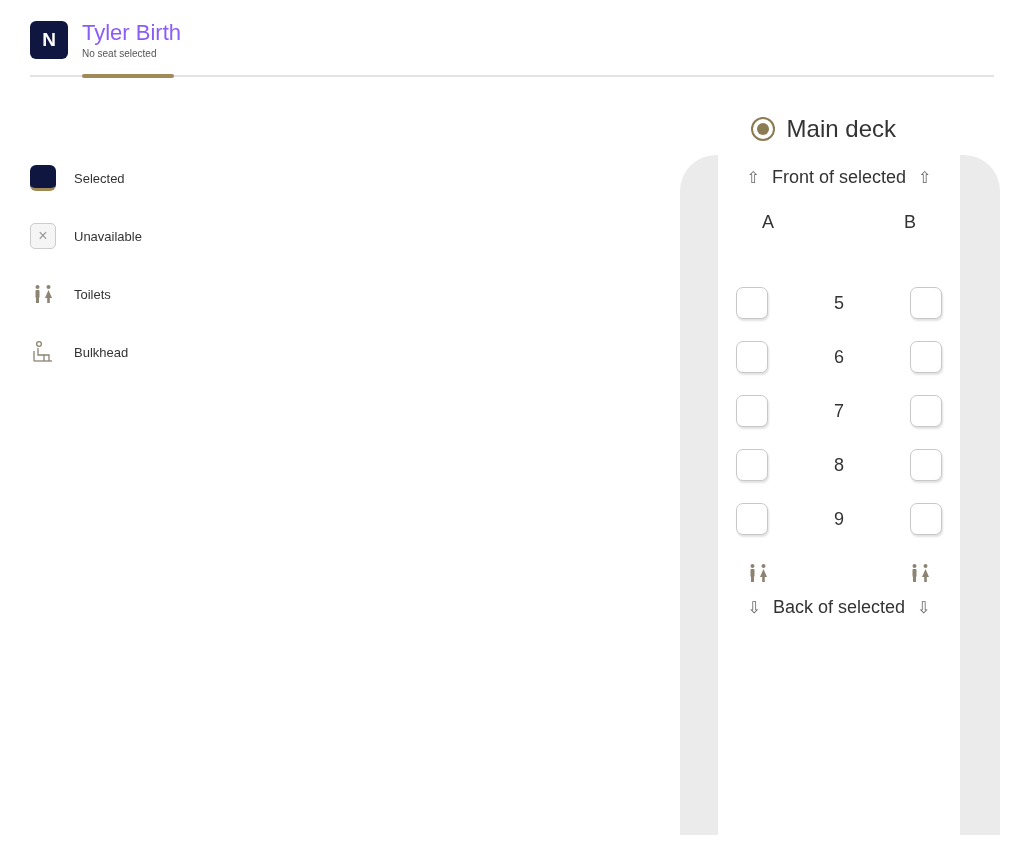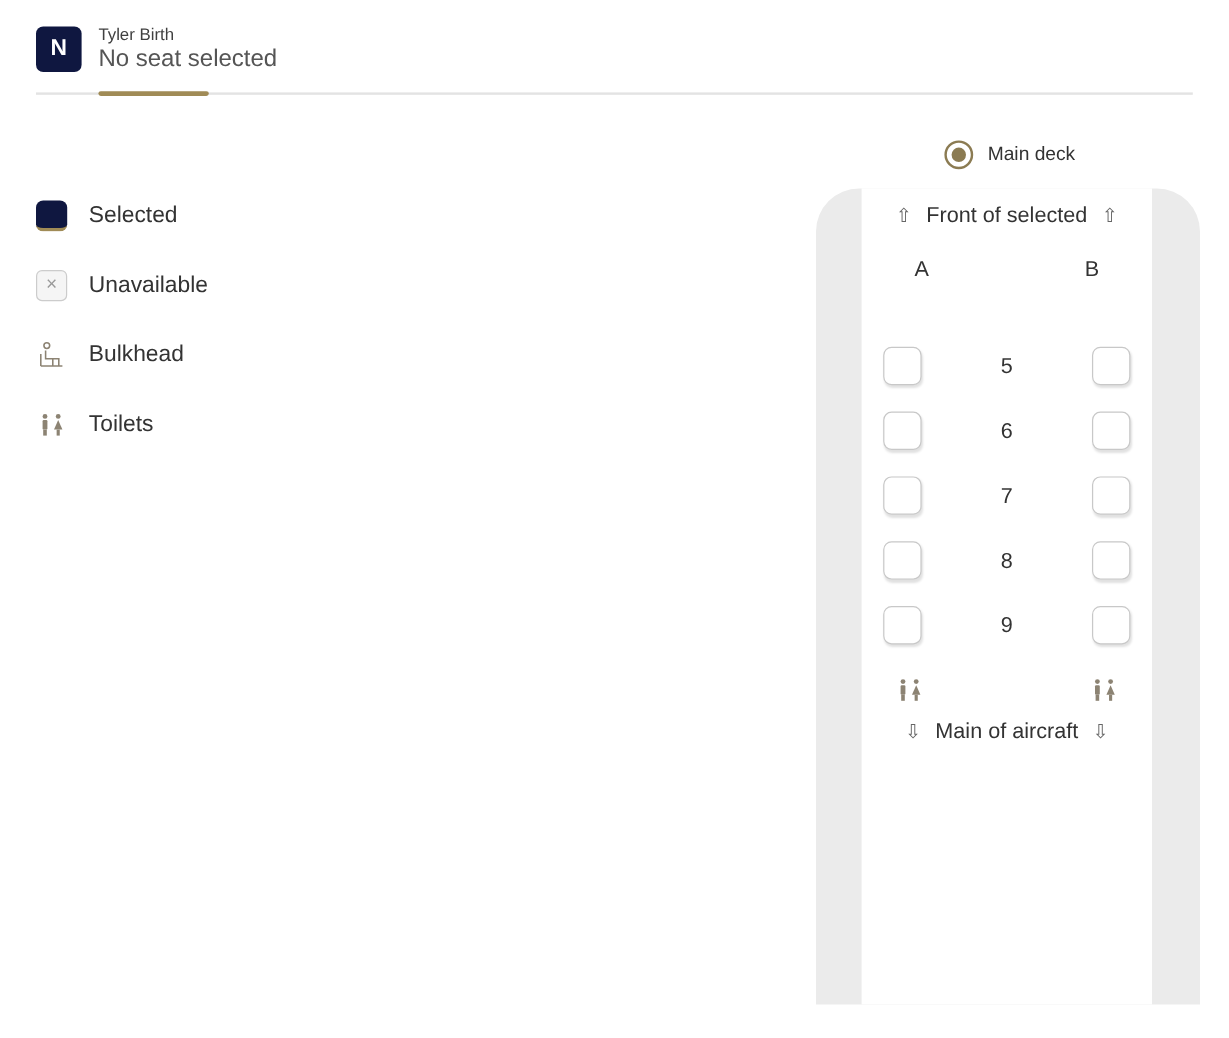--- a/index.html
+++ b/index.html
@@ -21,43 +21,43 @@
     padding-bottom: 16px;
   }
   .avatar {
     width: 38px; height: 38px;
     background: #0f1740;
     color: #fff;
     border-radius: 6px;
     display: flex; align-items: center; justify-content: center;
     font-weight: 600; font-size: 19px;
   }
-  .passenger-name { font-size: 14px; font-weight: 500; color: #404040; }
-  .passenger-sub { font-size: 20px; color: #555; margin-top: 2px; }
+  .passenger-name { font-size: 22px; font-weight: 500; color: #8b5cf6; }
+  .passenger-sub { font-size: 10px; color: #555; margin-top: 2px; }
   .divider {
     border-top: 2px solid #e3e3e3;
     position: relative;
   }
   .divider .active-tab-marker {
     position: absolute; top: -3px; left: 52px; width: 92px; height: 4px;
     background: #a08b56; border-radius: 2px;
   }
 
   .content { display: flex; height: 760px; }
 
   
   .legend {
     width: 400px;
     padding-top: 88px;
   }
   .legend-row {
     display: flex; align-items: center; gap: 18px;
     margin-bottom: 32px;
   }
-  .legend-label { font-size: 19px; color: #333; }
+  .legend-label { font-size: 13px; color: #333; }
   .swatch-selected {
     width: 26px; height: 26px; border-radius: 6px;
     background: #0f1740;
     border-bottom: 3px solid #a08b56;
   }
   .swatch-unavailable {
     width: 26px; height: 26px; border-radius: 5px;
     background: #f5f5f5;
     border: 1px solid #ccc;
     display: flex; align-items: center; justify-content: center;
@@ -84,21 +84,21 @@
   .deck-select {
     display: flex; align-items: center; gap: 12px;
     position: absolute; right: 98px; top: 38px;
   }
   .radio-outer {
     width: 24px; height: 24px; border-radius: 50%;
     border: 2px solid #8b7b52;
     display:flex; align-items:center; justify-content:center;
   }
   .radio-inner { width: 12px; height:12px; border-radius:50%; background:#8b7b52; }
-  .deck-label { font-size: 16px; color: #333; }
+  .deck-label { font-size: 24px; color: #333; }
 
   .fuselage {
     position:absolute; right: -6px; top: 78px;
     width: 320px; height: 680px;
     background: #ebebeb;
     border-radius: 36px 36px 0 0;
   }
   .cabin {
     position:absolute; left: 38px; right: 40px; top: 0; bottom:0;
     background:#fff;
@@ -153,50 +153,50 @@
   <div class="content">
 
     <div class="legend">
       <div class="legend-row">
         <div class="swatch-selected"></div>
         <div class="legend-label">Selected</div>
       </div>
       <div class="legend-row">
         <div class="swatch-unavailable">×</div>
         <div class="legend-label">Unavailable</div>
-      </div>
-      <div class="legend-row">
-        <div class="icon-holder">
-          <svg class="bulkhead-svg" viewBox="0 0 26 26">
-            <circle cx="9" cy="5" r="2.4"></circle>
-            <path d="M8 9 L8 16 L14 16 L14 22"></path>
-            <path d="M4 22 L4 12"></path>
-            <path d="M14 16 L19 16 L19 22"></path>
-            <path d="M4 22 L22 22"></path>
-          </svg>
-        </div>
-        <div class="legend-label">Bulkhead</div>
       </div>
       <div class="legend-row">
         <div class="icon-holder">
           <div class="toilet-icon">
             <svg viewBox="0 0 9 20">
                 <circle class="fig" cx="4.5" cy="3" r="2"></circle>
                 <rect class="fig" x="2.5" y="6" width="4" height="8" rx="1"></rect>
                 <rect class="fig" x="3" y="14" width="3" height="5"></rect>
               </svg>
             <svg viewBox="0 0 9 20">
                 <circle class="fig" cx="4.5" cy="3" r="2"></circle>
                 <path class="fig" d="M4.5 6 L1 14 L8 14 Z"></path>
                 <rect class="fig" x="3.2" y="14" width="2.6" height="5"></rect>
               </svg>
           </div>
         </div>
         <div class="legend-label">Toilets</div>
       </div>
+      <div class="legend-row">
+        <div class="icon-holder">
+          <svg class="bulkhead-svg" viewBox="0 0 26 26">
+            <circle cx="9" cy="5" r="2.4"></circle>
+            <path d="M8 9 L8 16 L14 16 L14 22"></path>
+            <path d="M4 22 L4 12"></path>
+            <path d="M14 16 L19 16 L19 22"></path>
+            <path d="M4 22 L22 22"></path>
+          </svg>
+        </div>
+        <div class="legend-label">Bulkhead</div>
+      </div>
     </div>
 
     <div class="right">
       <div class="deck-select">
         <div class="radio-outer">
             <div class="radio-inner"></div>
           </div>
         <div class="deck-label">Main deck</div>
       </div>
 
@@ -266,20 +266,20 @@
                     <circle class="fig" cx="4.5" cy="3" r="2"></circle>
                     <path class="fig" d="M4.5 6 L1 14 L8 14 Z"></path>
                     <rect class="fig" x="3.2" y="14" width="2.6" height="5"></rect>
                   </svg>
               </div>
             </div>
           </div>
 
           <div class="aircraft-label" style="margin-top:14px;">
             <span class="arrow">⇩</span>
-            <span>Main of aircraft</span>
+            <span>Back of selected</span>
             <span class="arrow">⇩</span>
           </div>
         </div>
       </div>
     </div>
   </div>
 </div>
 
 </body></html>

